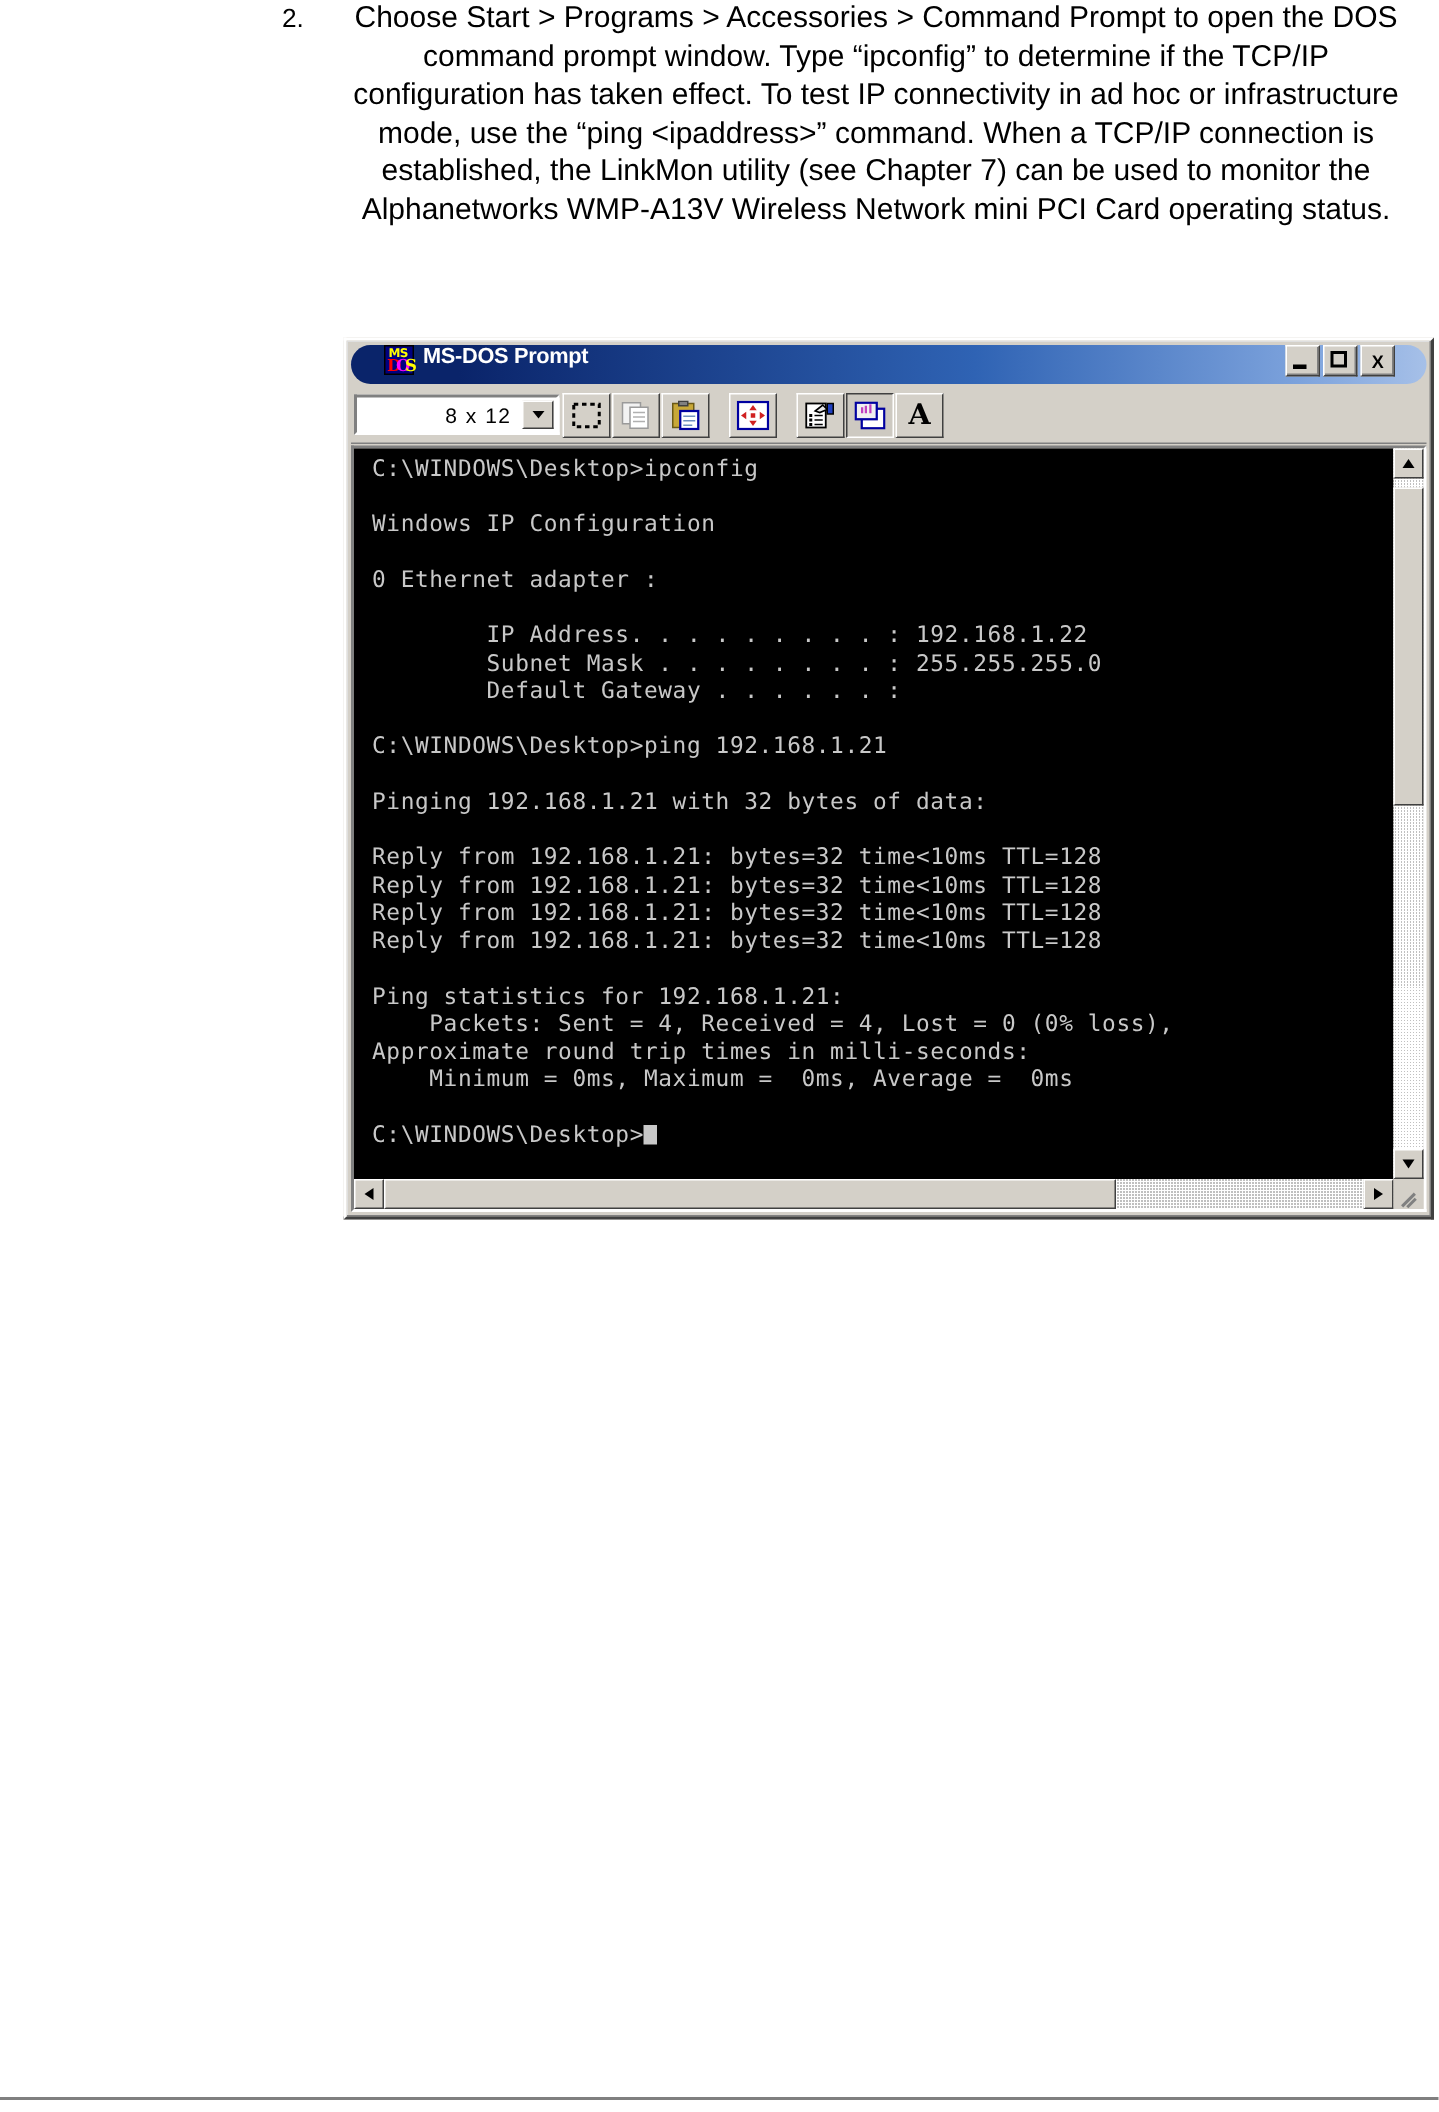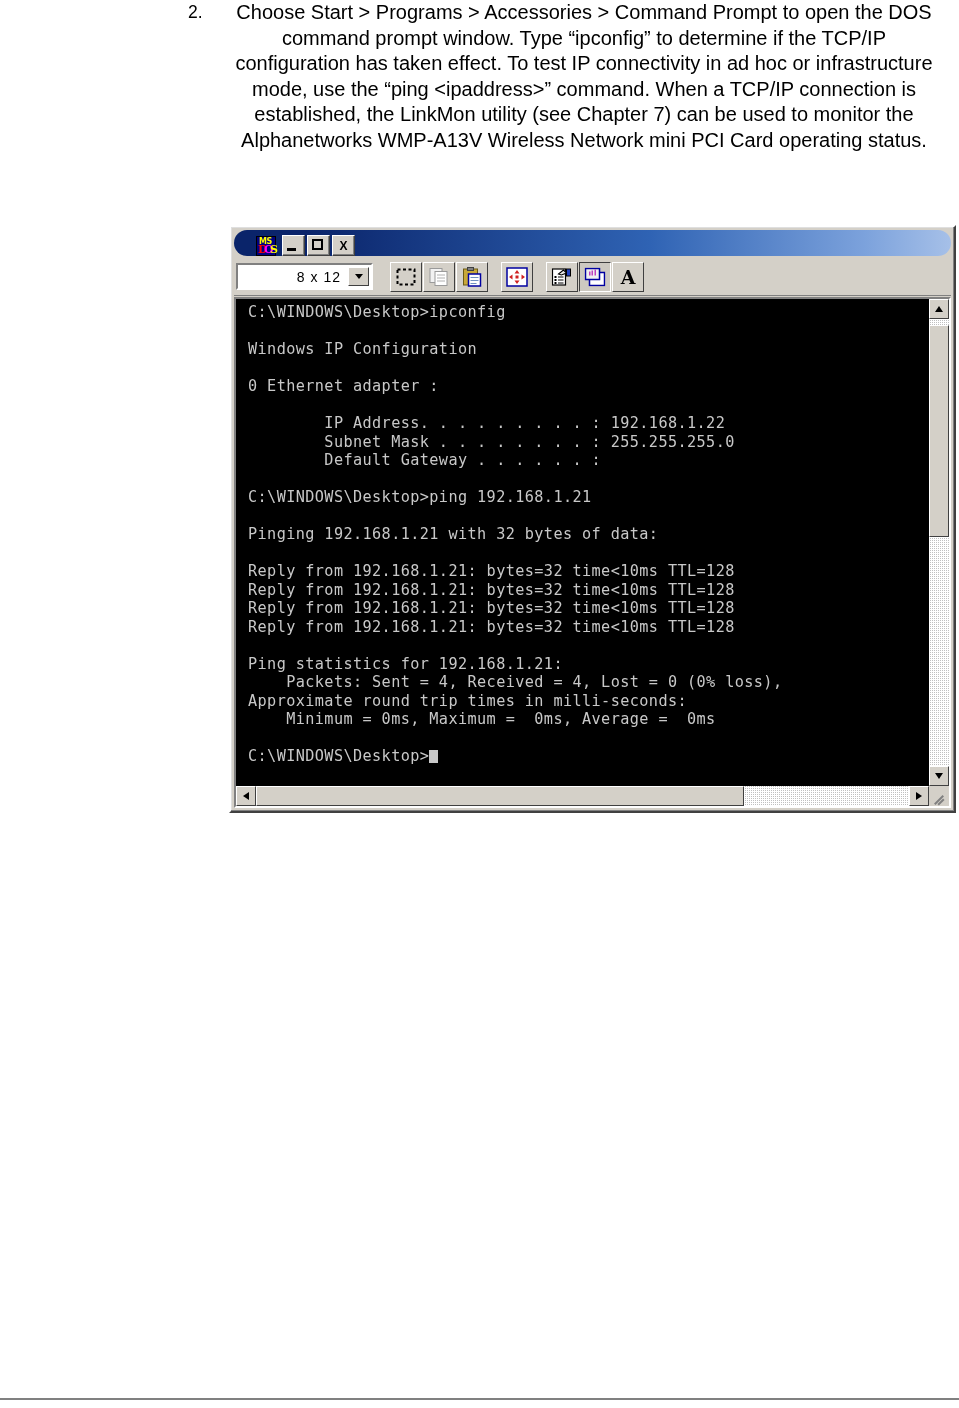--- a/index.html
+++ b/index.html
@@ -57,21 +57,21 @@
 
   
   .titlebar {
     position: absolute;
     left: 3px;
     top: 3px;
     right: 3px;
     height: 26px;
     background: linear-gradient(to right, #0a246a 0%, #0a246a 10%, #2f63b4 58%, #7ca2dc 88%, #a6c0e8 100%);
     display: flex;
-    align-items: flex-end;
+    align-items: flex-start;
     padding: 0 20px;
     box-sizing: border-box;
     border-radius: 13px;
   }
   .dos-icon {
     width: 20px;
     height: 20px;
     margin-left: 2px;
     margin-right: 6px;
     background: #000080;
@@ -170,21 +170,21 @@
     background: #ffffff;
     border-top: 2px solid #808080;
     border-left: 2px solid #808080;
     border-right: 2px solid #ffffff;
     border-bottom: 2px solid #ffffff;
     box-sizing: border-box;
     display: flex;
     align-items: center;
     justify-content: flex-end;
     position: relative;
-    margin-right: 17px;
+    margin-right: 2px;
   }
   .combo-text {
     font-family: "Liberation Sans", sans-serif;
     font-size: 14px;
     color: #000;
     margin-right: 30px;
     white-space: nowrap;
     letter-spacing: 1px;
   }
   .combo-arrow {
@@ -367,20 +367,21 @@
 
 <div class="dos-window">
 
   <div class="titlebar">
     <div class="dos-icon">
       <span class="ms">MS</span>
       <span class="d">D</span>
       <span class="o">O</span>
       <span class="s">S</span>
     </div>
+    <div class="title-text">MS-DOS Prompt</div>
     <div class="win-buttons">
       <div class="win-btn">
         <span class="min-bar"></span>
       </div>
       <div class="win-btn">
         <span class="max-box"></span>
       </div>
       <div class="win-btn">
         <span class="glyph">X</span>
       </div>

